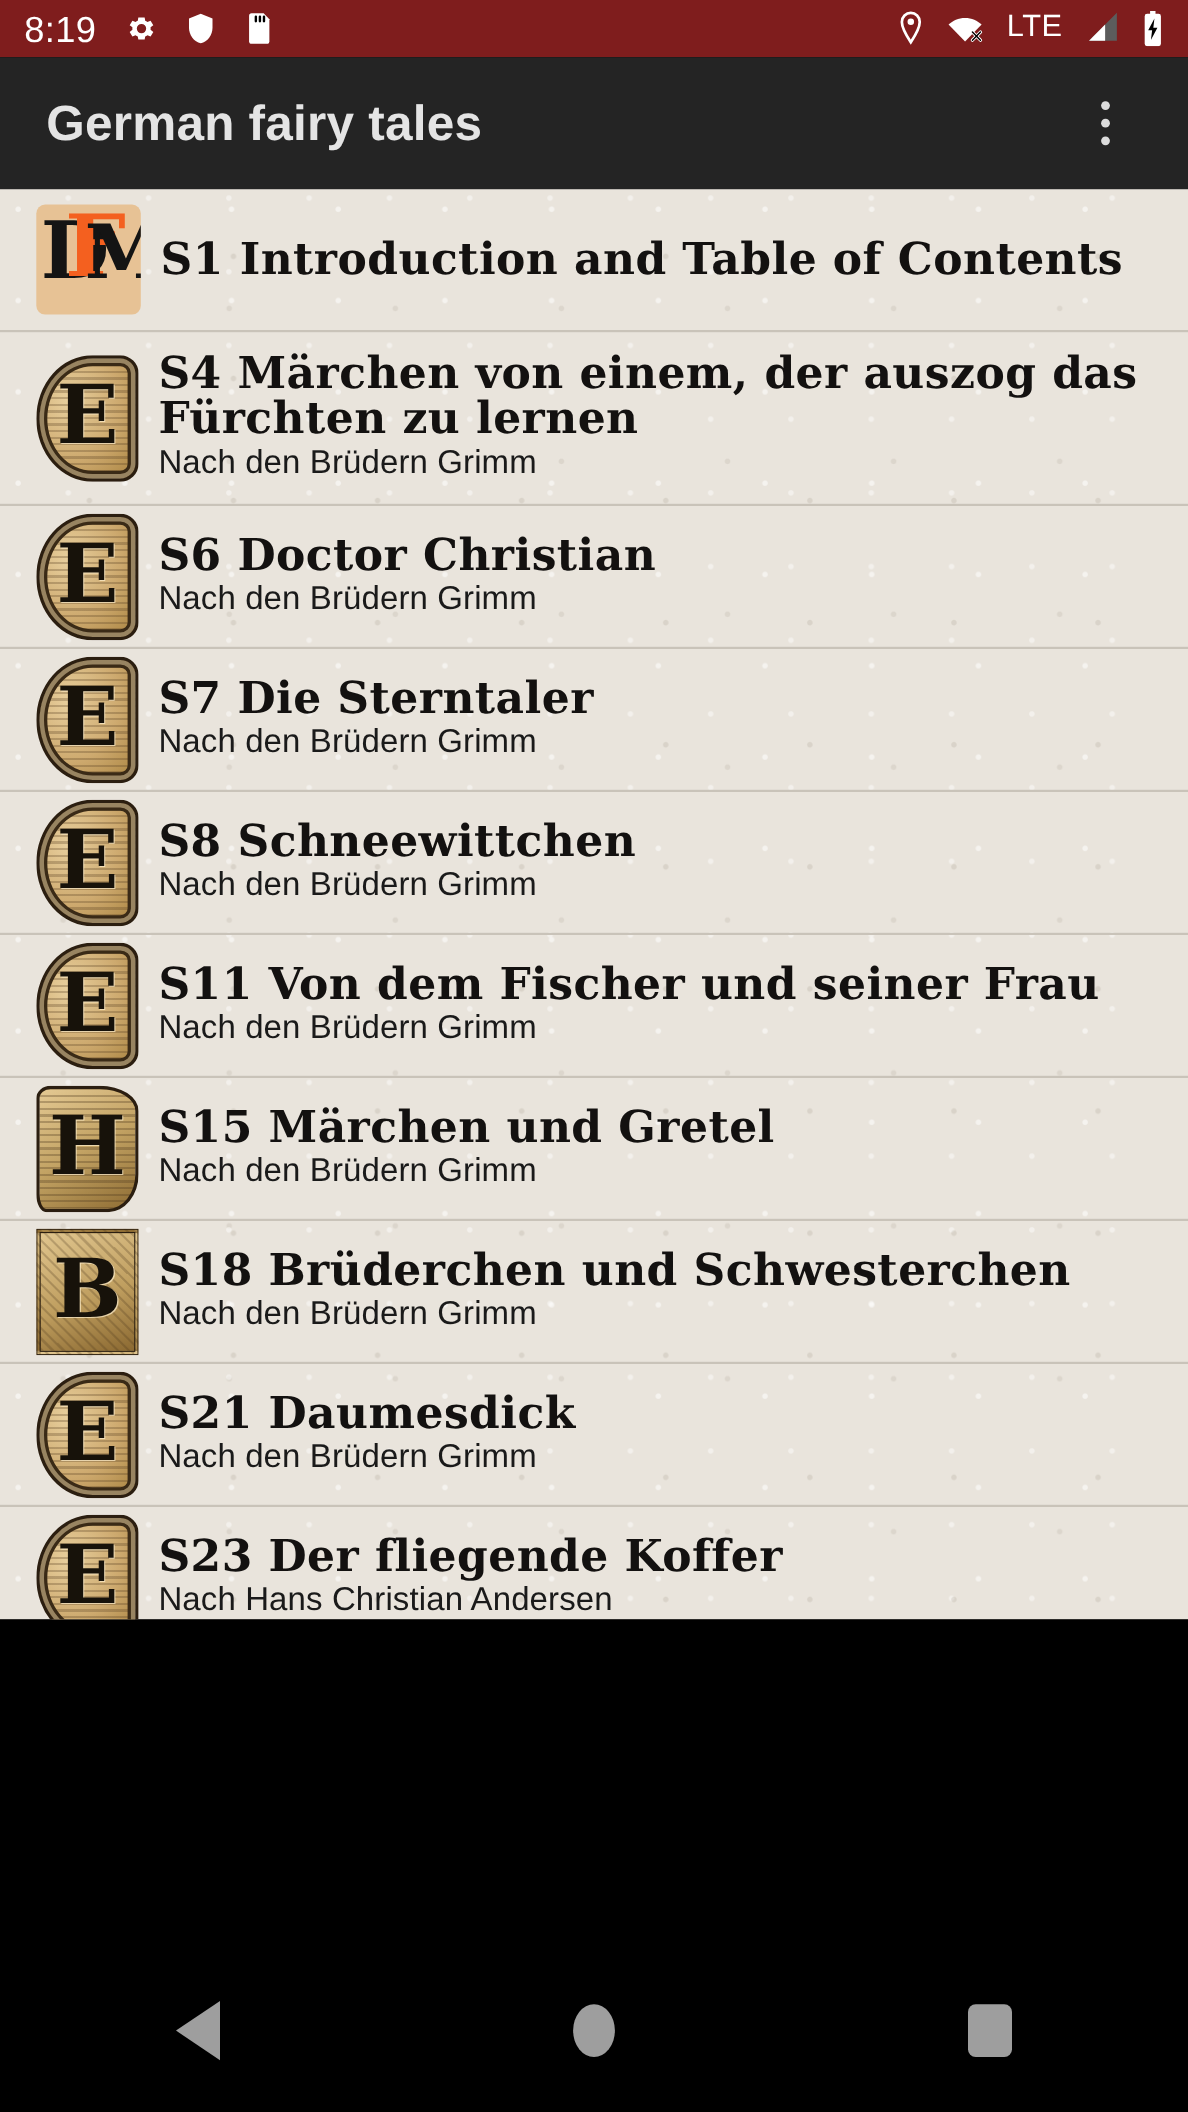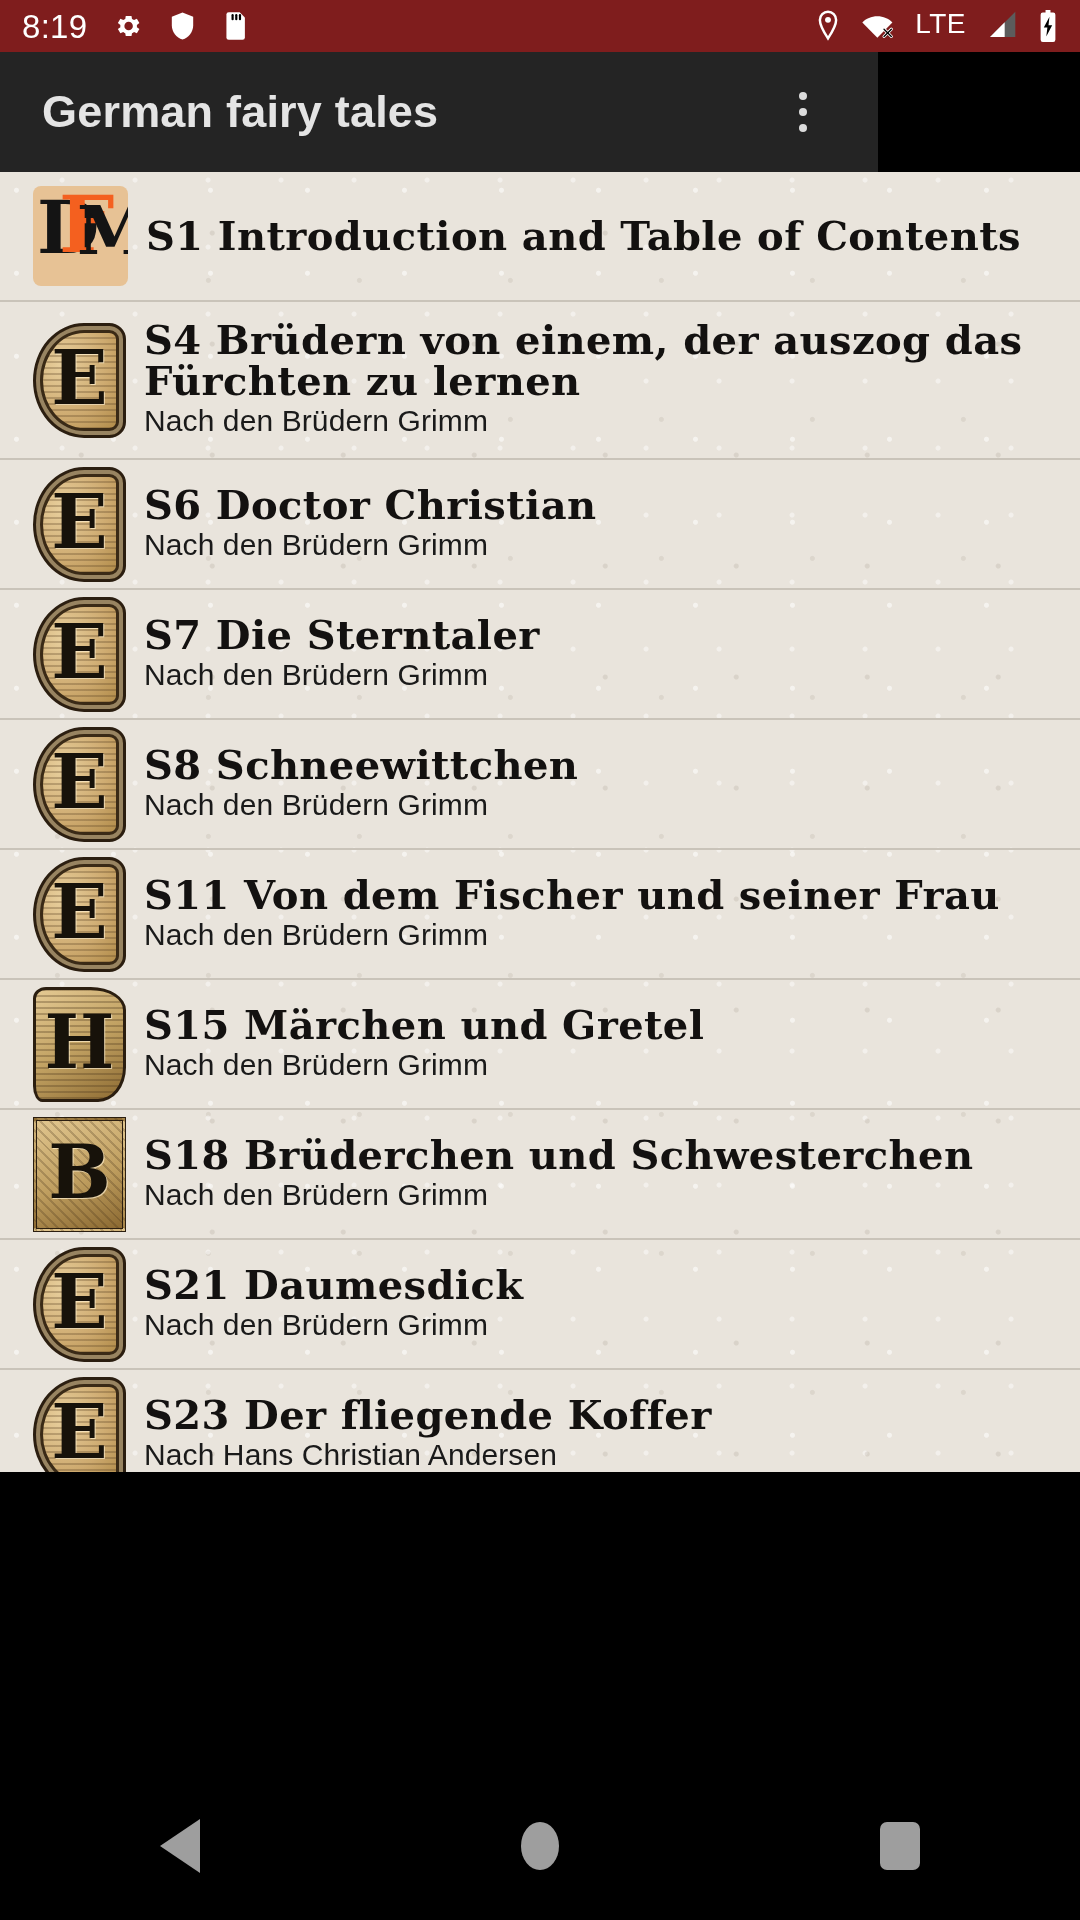--- a/index.html
+++ b/index.html
@@ -18,21 +18,21 @@
     padding:0 22px; color:#fff;
   }
   .sb-left{ display:flex; align-items:center; gap:26px; }
   .sb-right{ display:flex; align-items:flex-start; gap:20px; margin-left:auto; }
   .clock{ font-size:33px; letter-spacing:.3px; font-weight:400; line-height:1; }
   .sbicon{ display:inline-flex; align-items:center; justify-content:center; }
   .lte{ font-size:28px; font-weight:500; letter-spacing:.5px; line-height:1; }
 
   
   .appbar{
-    position:absolute; top:52px; left:0; width:878px; height:120px;
+    position:absolute; top:52px; left:0; width:1080px; height:120px;
     background:#242424; display:flex; align-items:center; padding:0 42px;
   }
   .app-title{
     color:#e4e4e4; font-size:45px; font-weight:700; letter-spacing:.2px;
     white-space:nowrap;
   }
   .overflow-btn{
     margin-left:auto; width:66px; height:86px;
     display:flex; flex-direction:column; align-items:center; justify-content:center; gap:8px;
   }
@@ -234,21 +234,21 @@
           <div class="title">S1 Introduction and Table of Contents</div>
         </div>
       </div>
       <div class="row tall" style="height: 158px;">
         <div class="thumb">
           <div class="illum round">
             <span class="gl">E</span>
           </div>
         </div>
         <div class="texts">
-          <div class="title">S4 Brüdern von einem, der auszog das Fürchten zu lernen</div>
+          <div class="title">S4 Märchen von einem, der auszog das Fürchten zu lernen</div>
           <div class="subtitle">Nach den Brüdern Grimm</div>
         </div>
       </div>
       <div class="row" style="height: 130px;">
         <div class="thumb">
           <div class="illum round">
             <span class="gl">E</span>
           </div>
         </div>
         <div class="texts">

